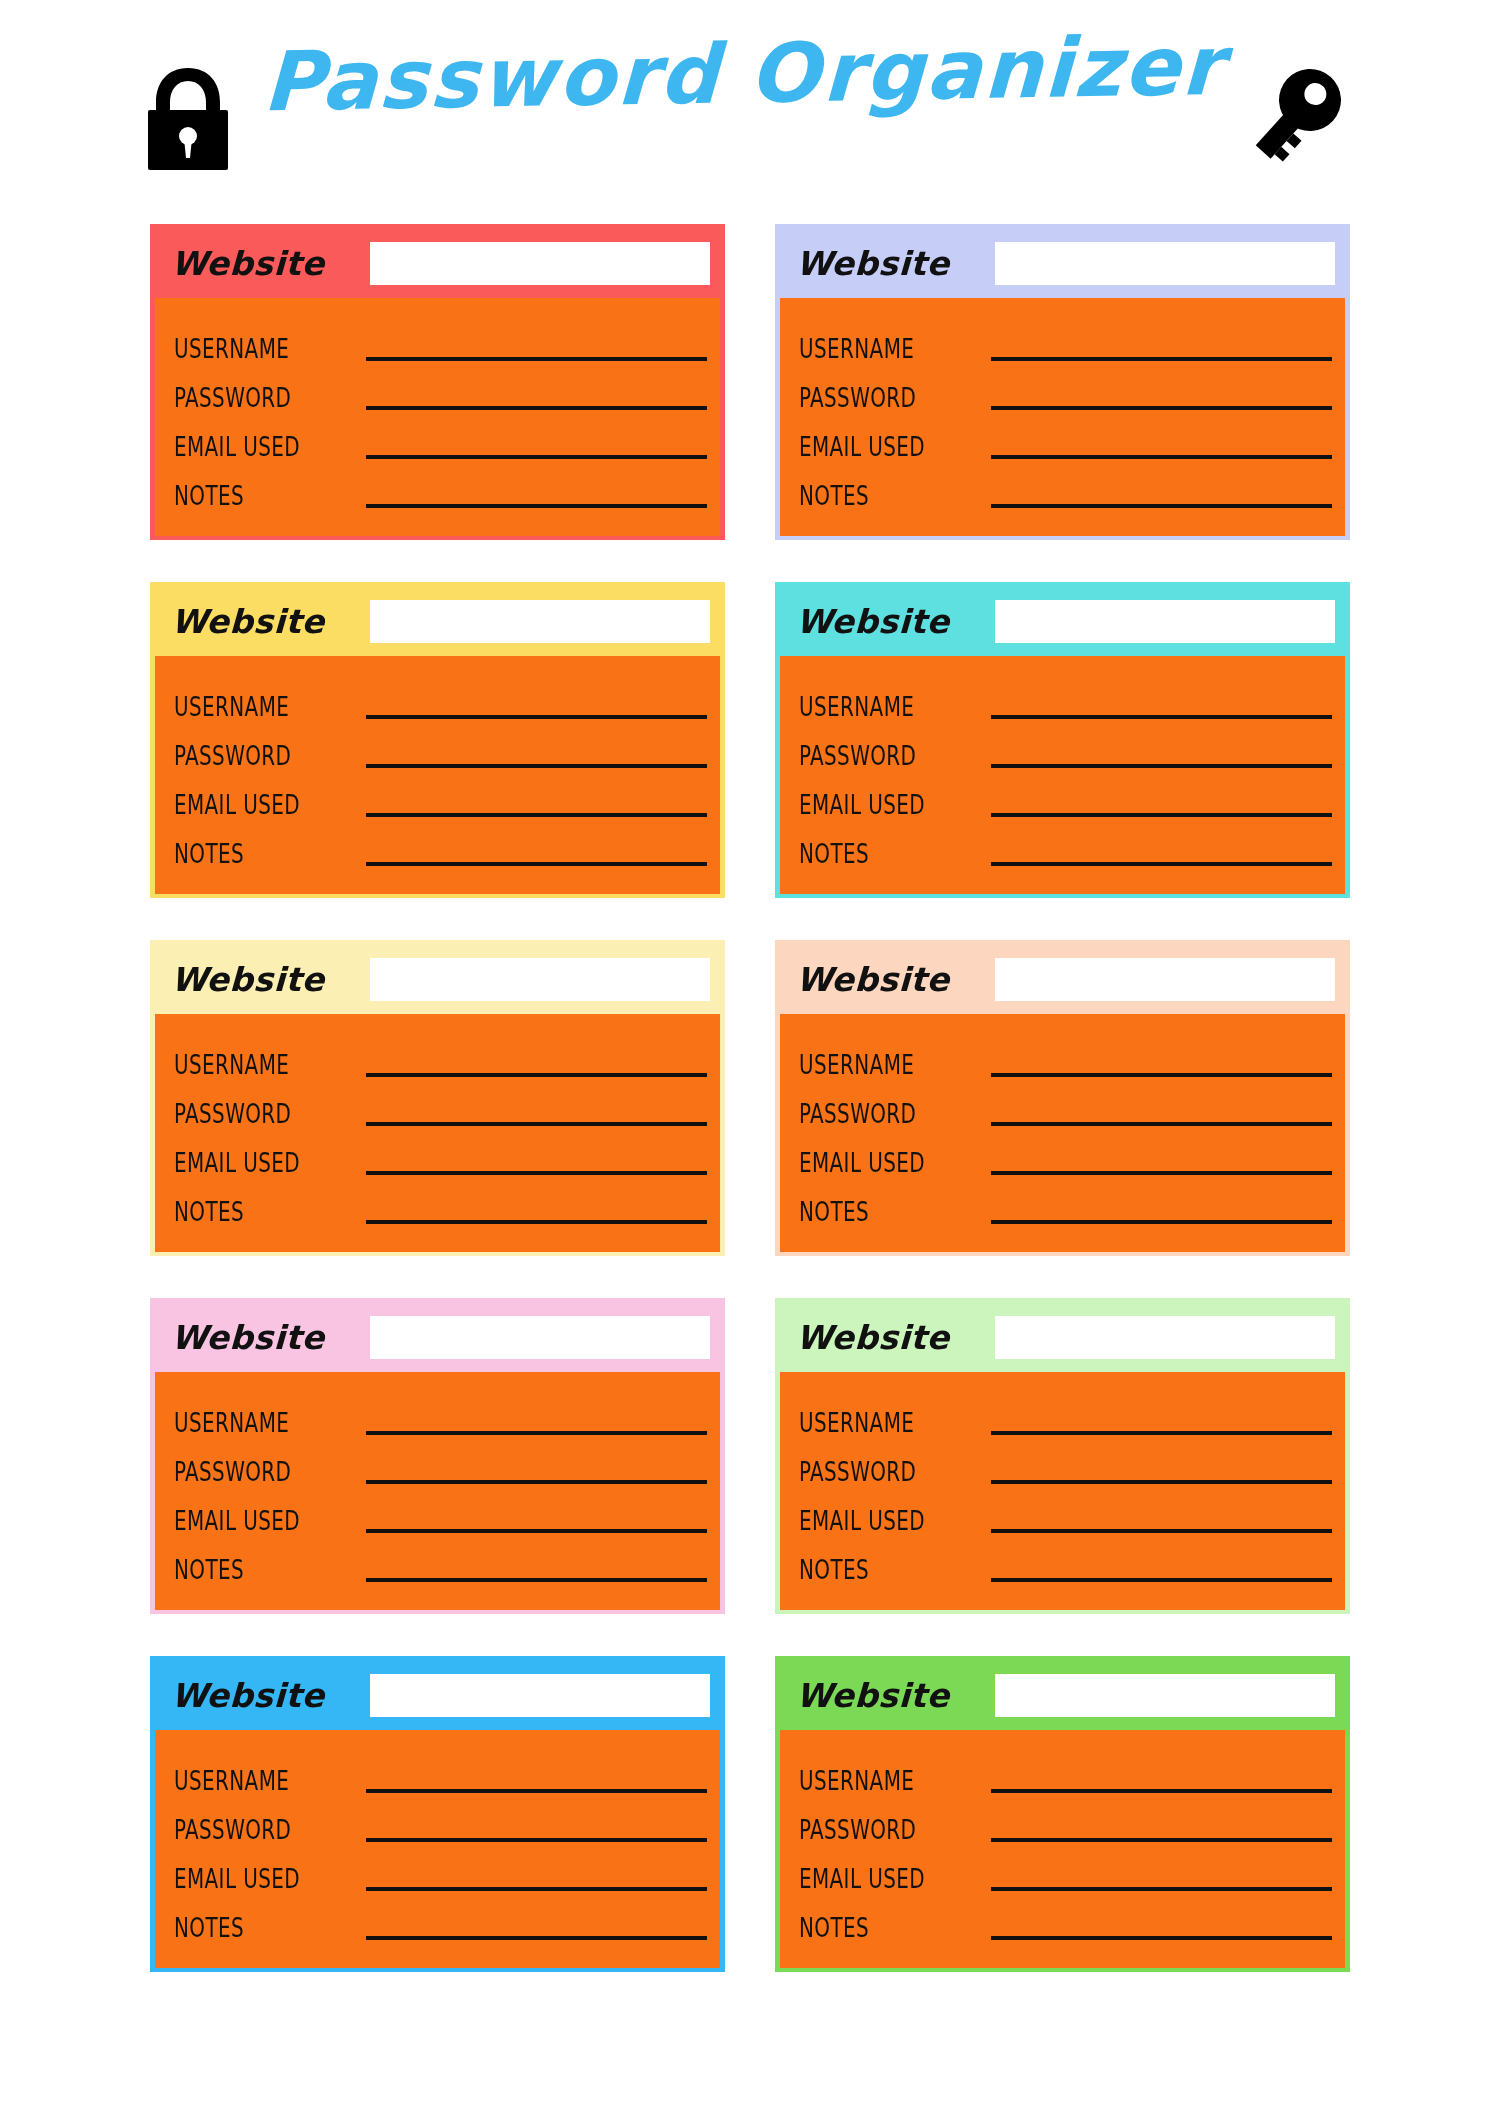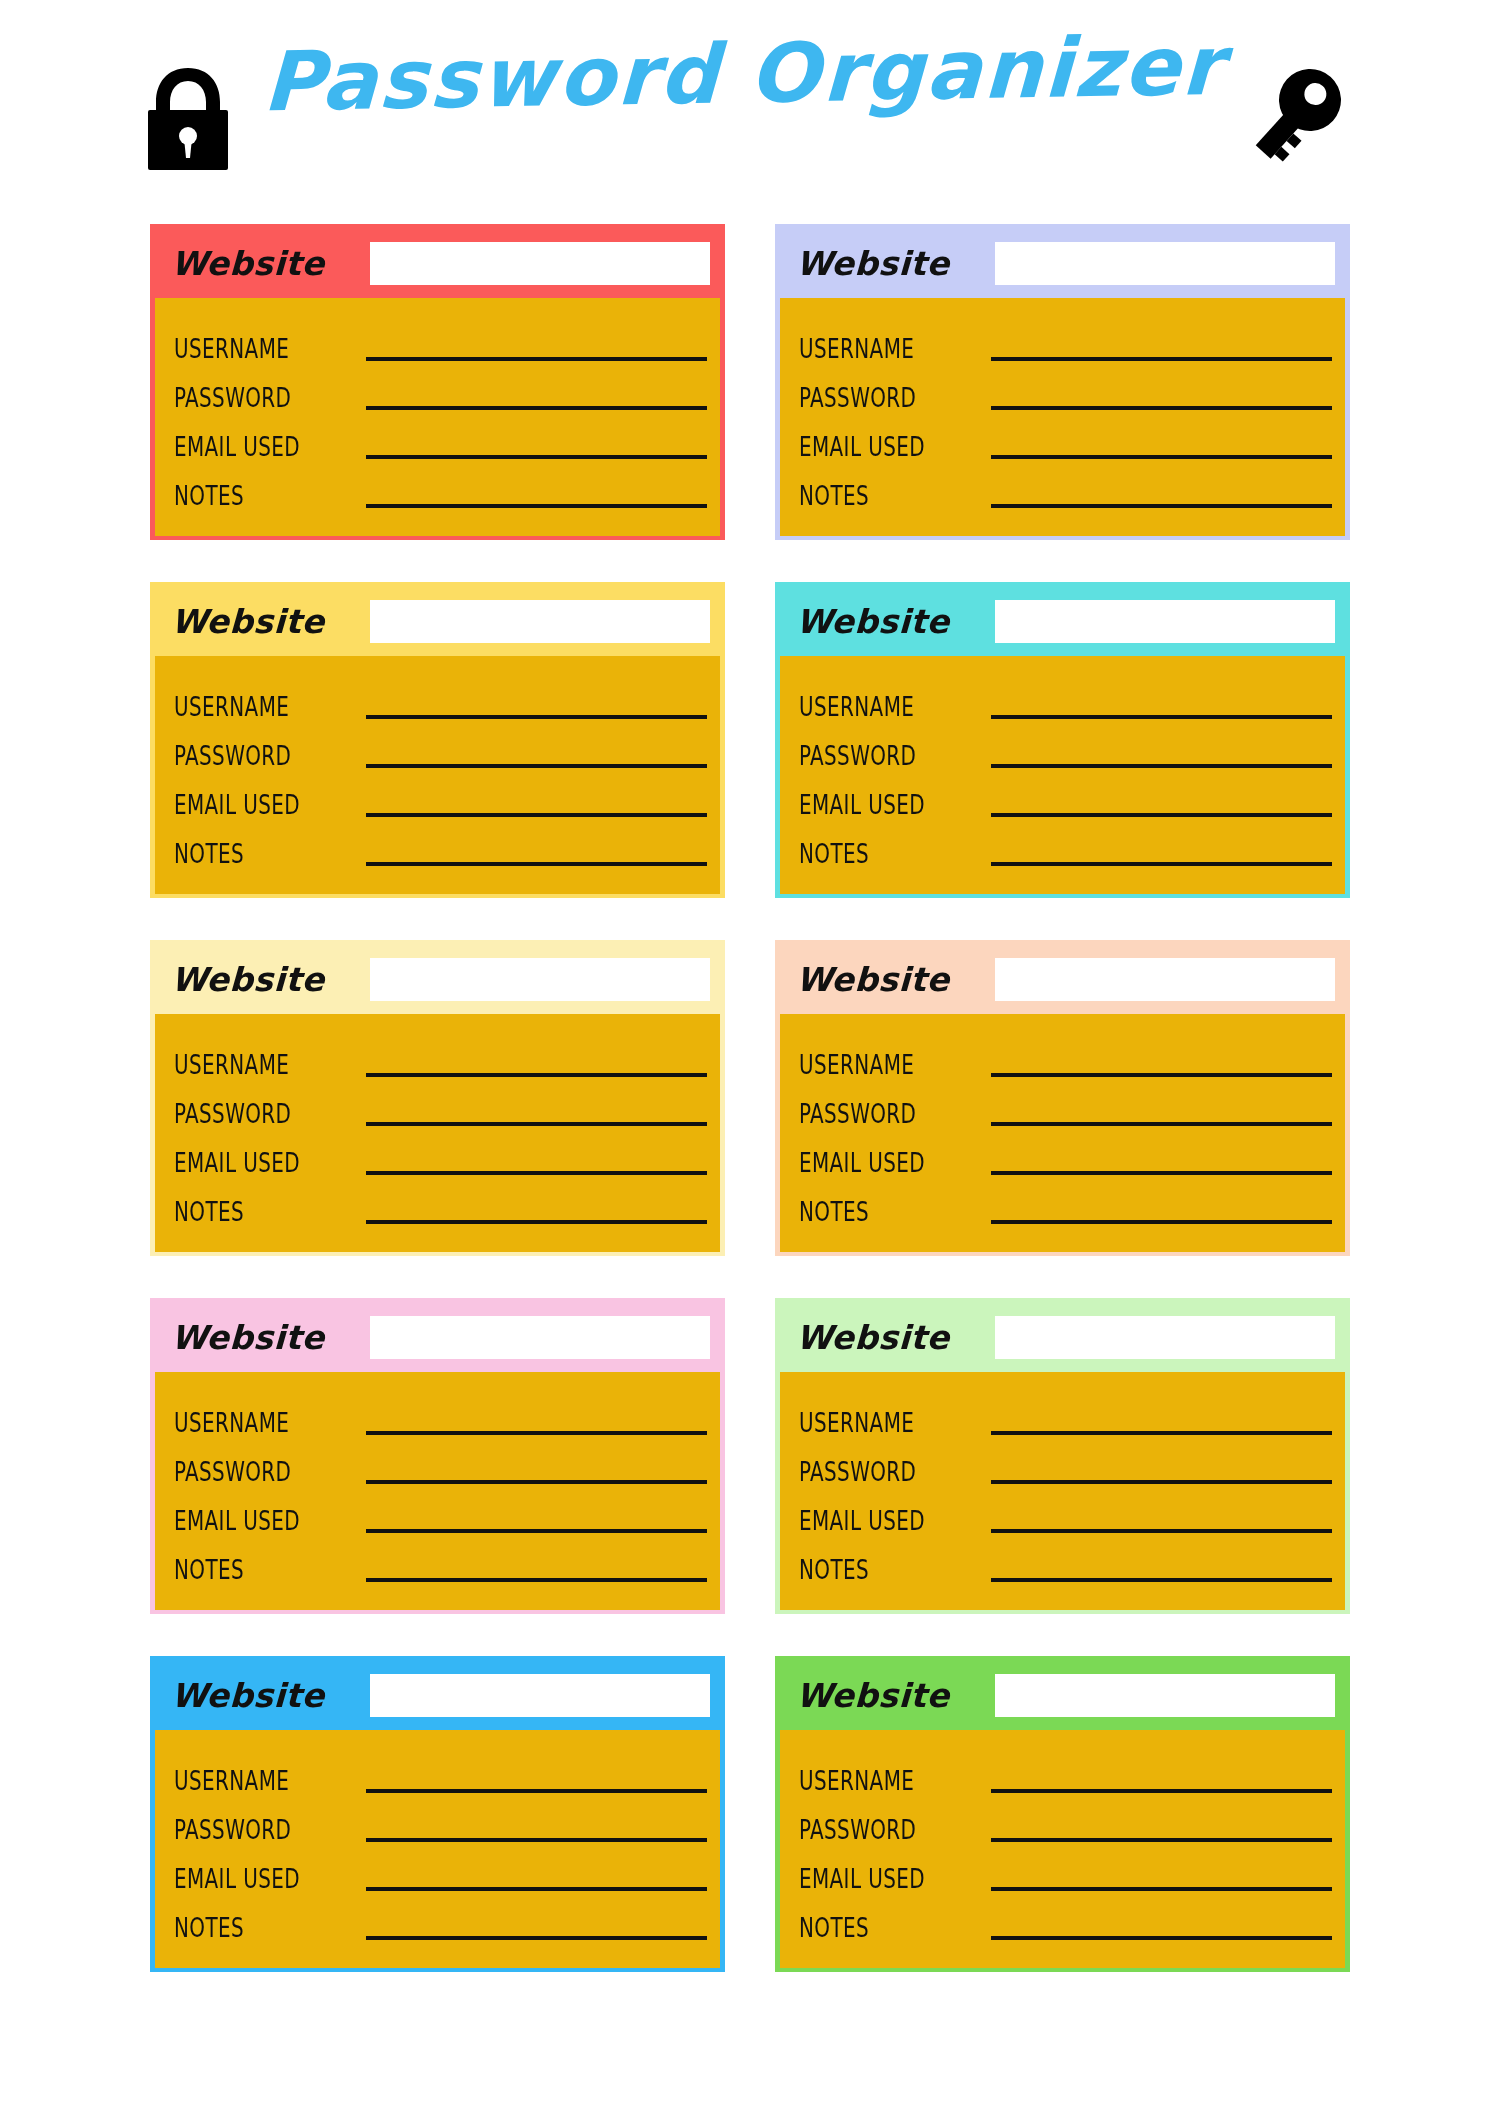--- a/index.html
+++ b/index.html
@@ -109,21 +109,21 @@
   .card-website-input {
     flex: 1 1 auto;
     height: 43px;
     background: #ffffff;
     box-sizing: border-box;
     margin-right: 1px;
   }
 
   .card-body {
     position: relative;
-    background: #eab308;
+    background: #f97316;
     height: 238px;
     box-sizing: border-box;
     padding: 22px 13px 0 19px;
   }
 
   .field-row {
     display: flex;
     align-items: flex-end;
     height: 44px;
     margin-bottom: 5px;

